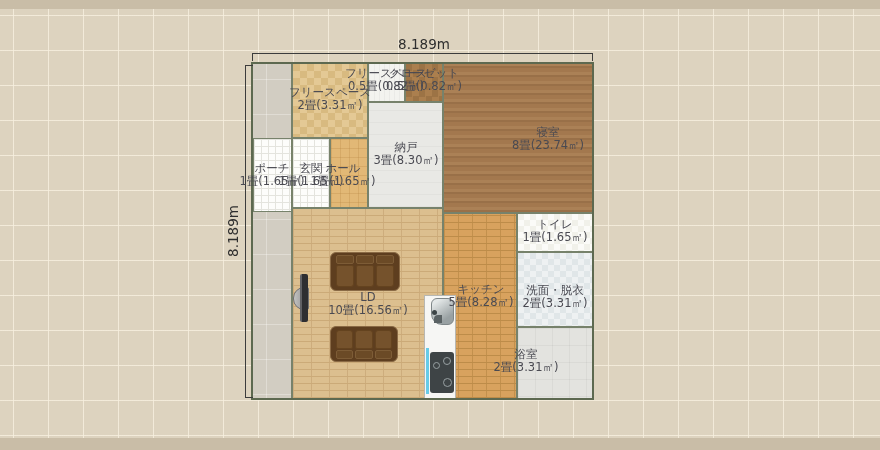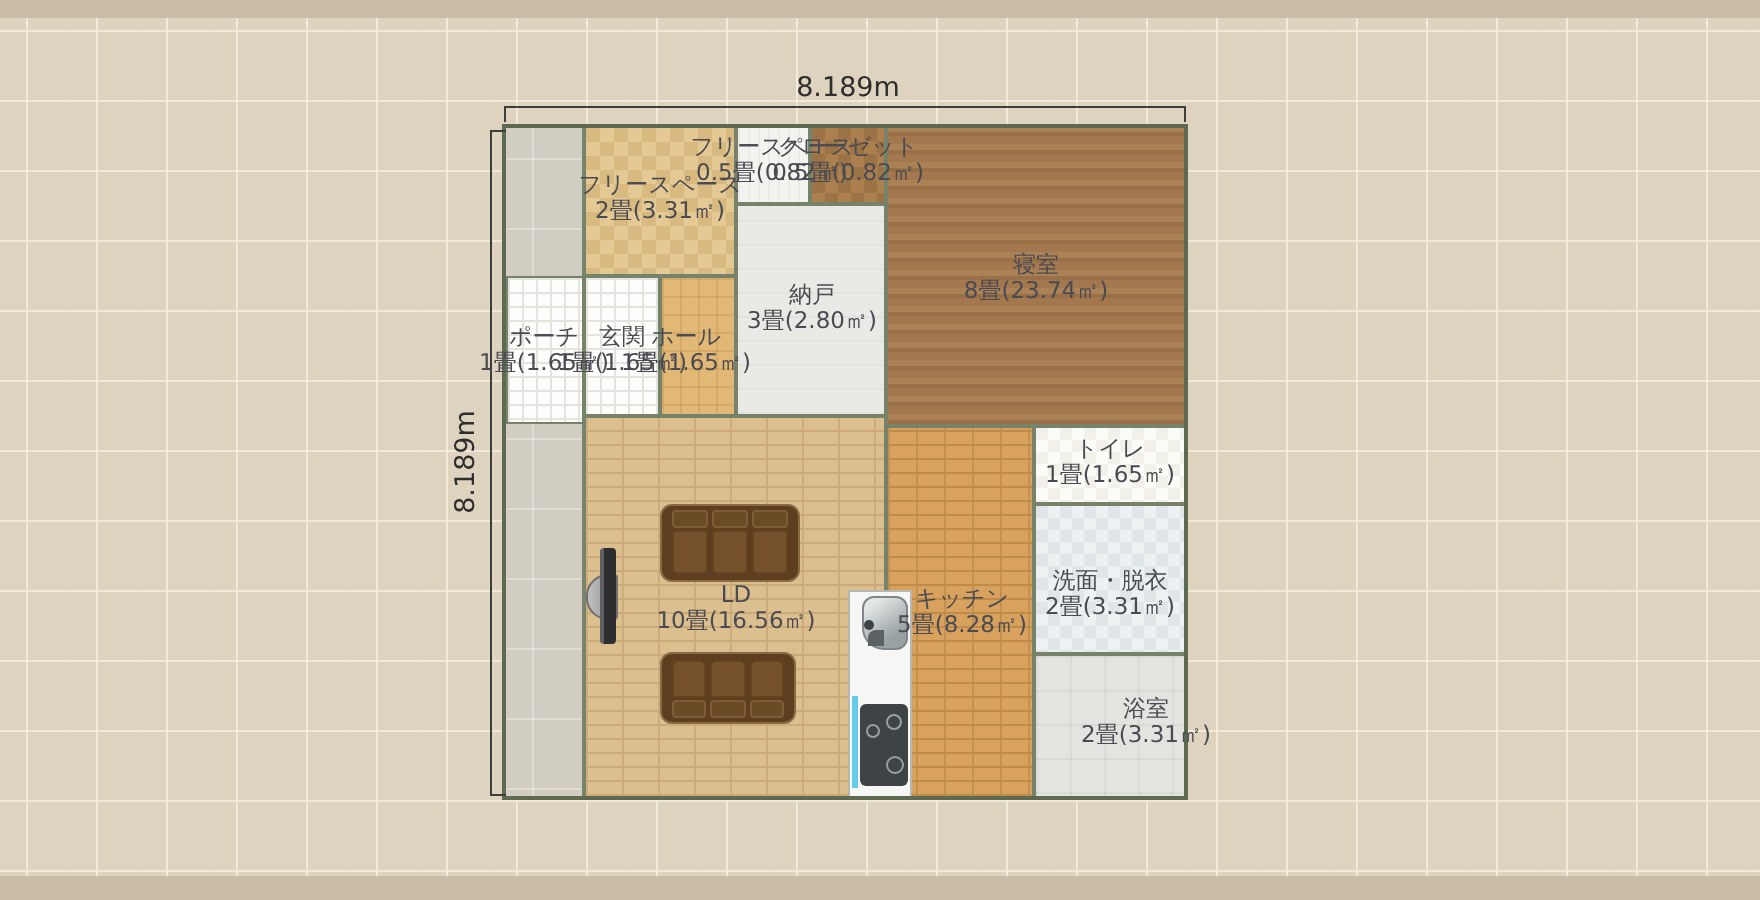--- a/index.html
+++ b/index.html
@@ -192,55 +192,55 @@
   <div class="rlabel" style="left:386px;top:67px">
     <span>フリースペース</span>
       <span>0.5畳(0.82㎡)</span>
   </div>
   <div class="rlabel" style="left:424px;top:67px">
     <span>クローゼット</span>
       <span>0.5畳(0.82㎡)</span>
   </div>
   <div class="rlabel" style="left:406px;top:141px">
     <span>納戸</span>
-      <span>3畳(2.80㎡)</span>
-  </div>
-  <div class="rlabel" style="left:518px;top:126px">
+      <span>3畳(8.30㎡)</span>
+  </div>
+  <div class="rlabel" style="left:548px;top:126px">
     <span>寝室</span>
       <span>8畳(23.74㎡)</span>
   </div>
   <div class="rlabel" style="left:272px;top:162px">
     <span>ポーチ</span>
       <span>1畳(1.65㎡)</span>
   </div>
   <div class="rlabel" style="left:311px;top:162px">
     <span>玄関</span>
       <span>1畳(1.65㎡)</span>
   </div>
   <div class="rlabel" style="left:343px;top:162px">
     <span>ホール</span>
       <span>1畳(1.65㎡)</span>
   </div>
   <div class="rlabel" style="left:368px;top:291px">
     <span>LD</span>
       <span>10畳(16.56㎡)</span>
   </div>
-  <div class="rlabel" style="left:481px;top:293px">
+  <div class="rlabel" style="left:481px;top:283px">
     <span>キッチン</span>
       <span>5畳(8.28㎡)</span>
   </div>
   <div class="rlabel" style="left:555px;top:218px">
     <span>トイレ</span>
       <span>1畳(1.65㎡)</span>
   </div>
   <div class="rlabel" style="left:555px;top:284px">
     <span>洗面・脱衣</span>
       <span>2畳(3.31㎡)</span>
   </div>
-  <div class="rlabel" style="left:573px;top:348px">
+  <div class="rlabel" style="left:526px;top:348px">
     <span>浴室</span>
       <span>2畳(3.31㎡)</span>
   </div>
 
   <div class="dim-h">
       <i class="tl"></i>
       <i class="tr"></i>
     </div>
   <div class="dim-text h">8.189m</div>
   <div class="dim-v">

